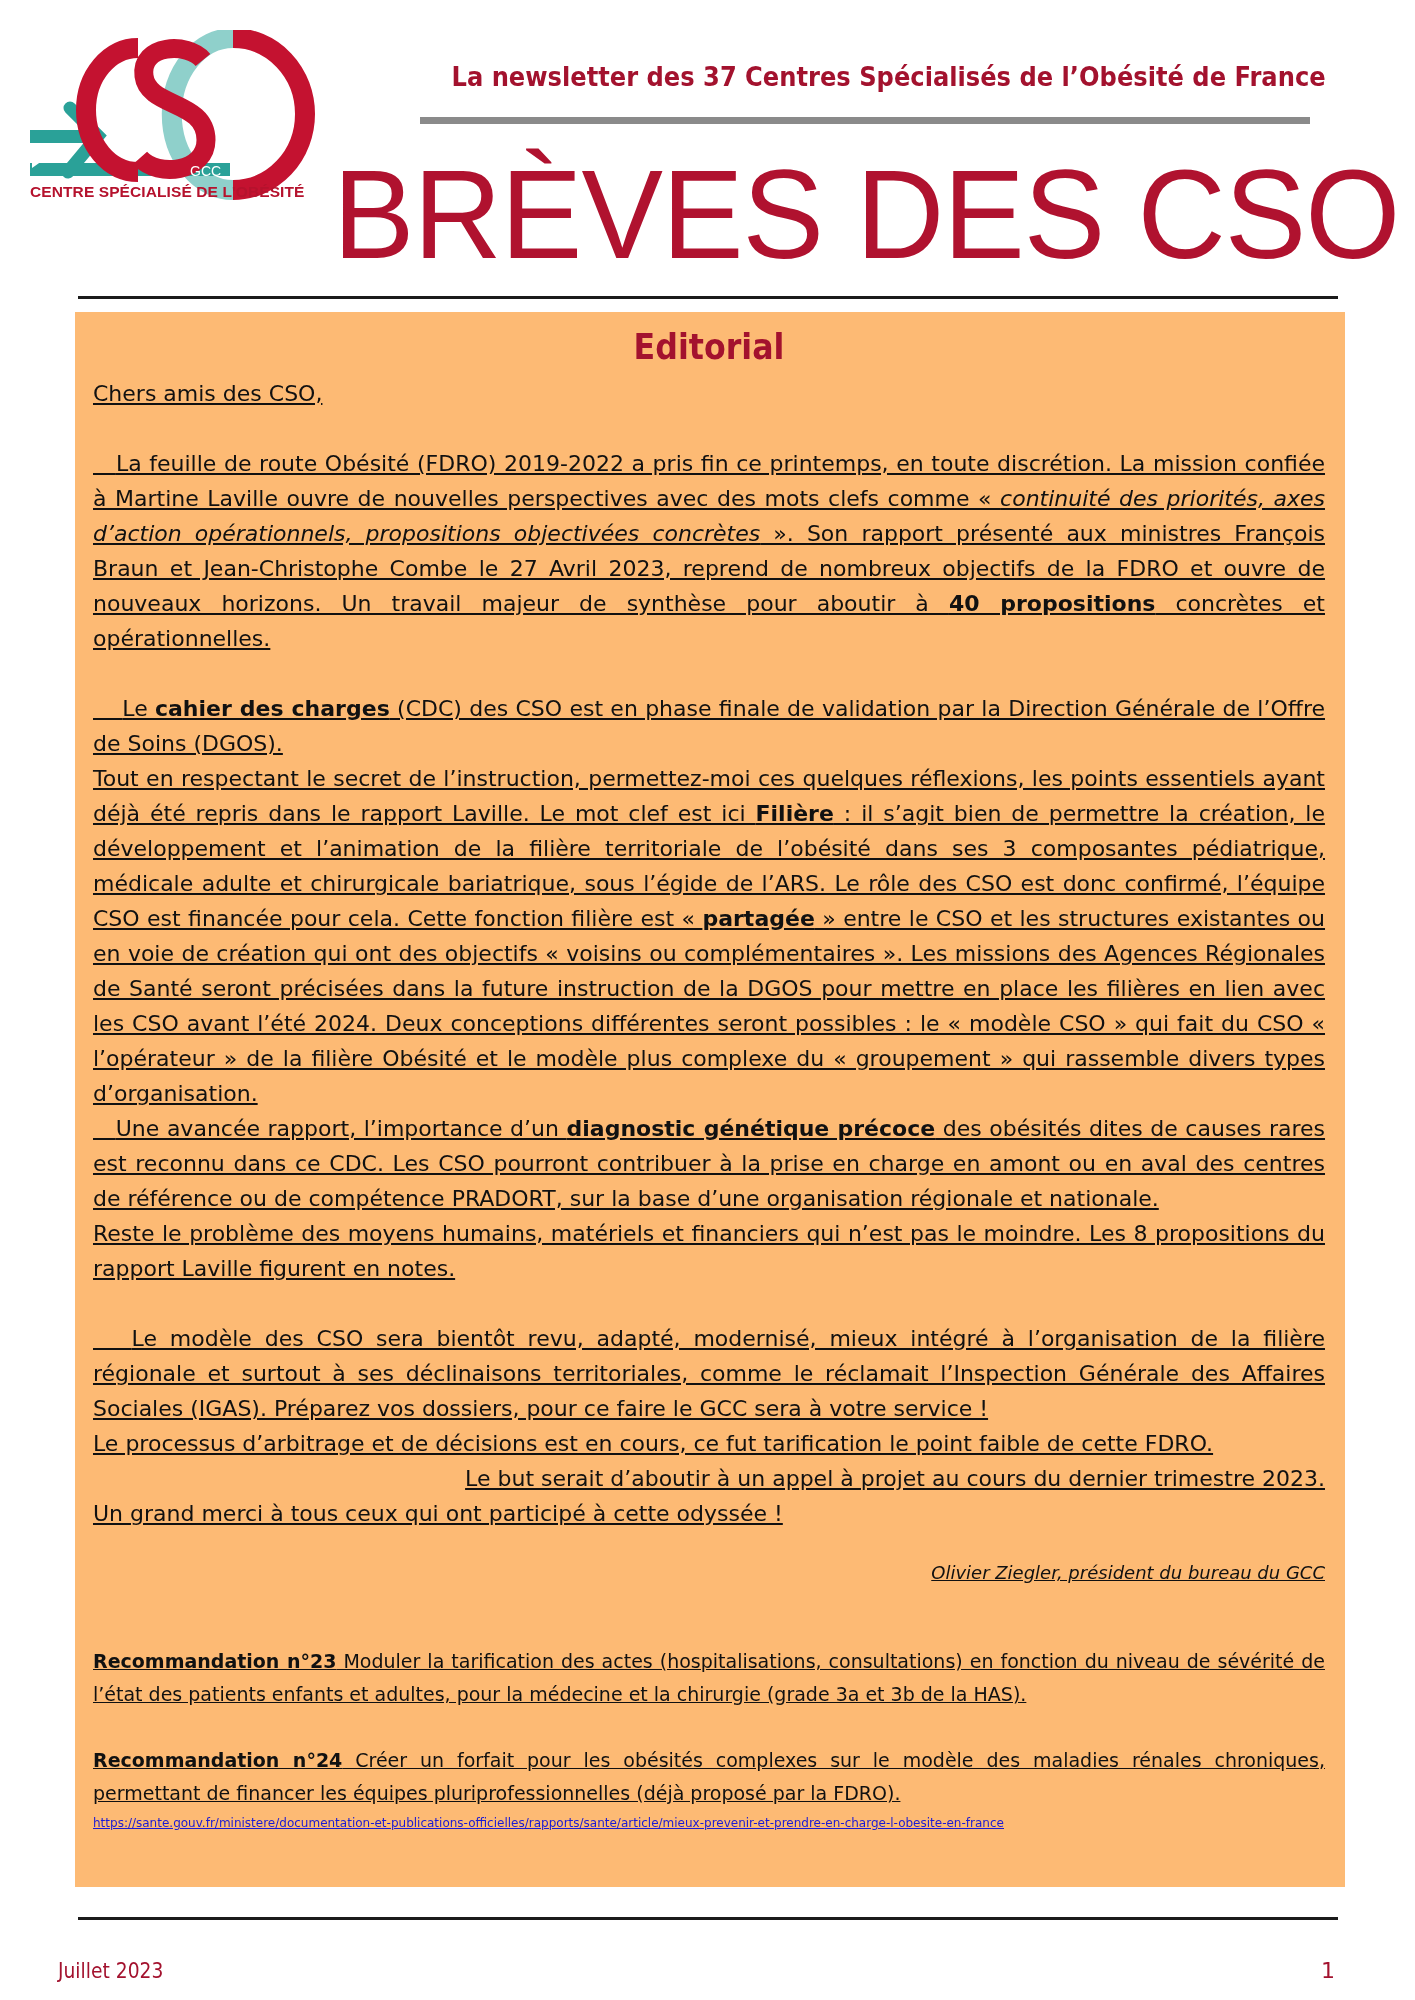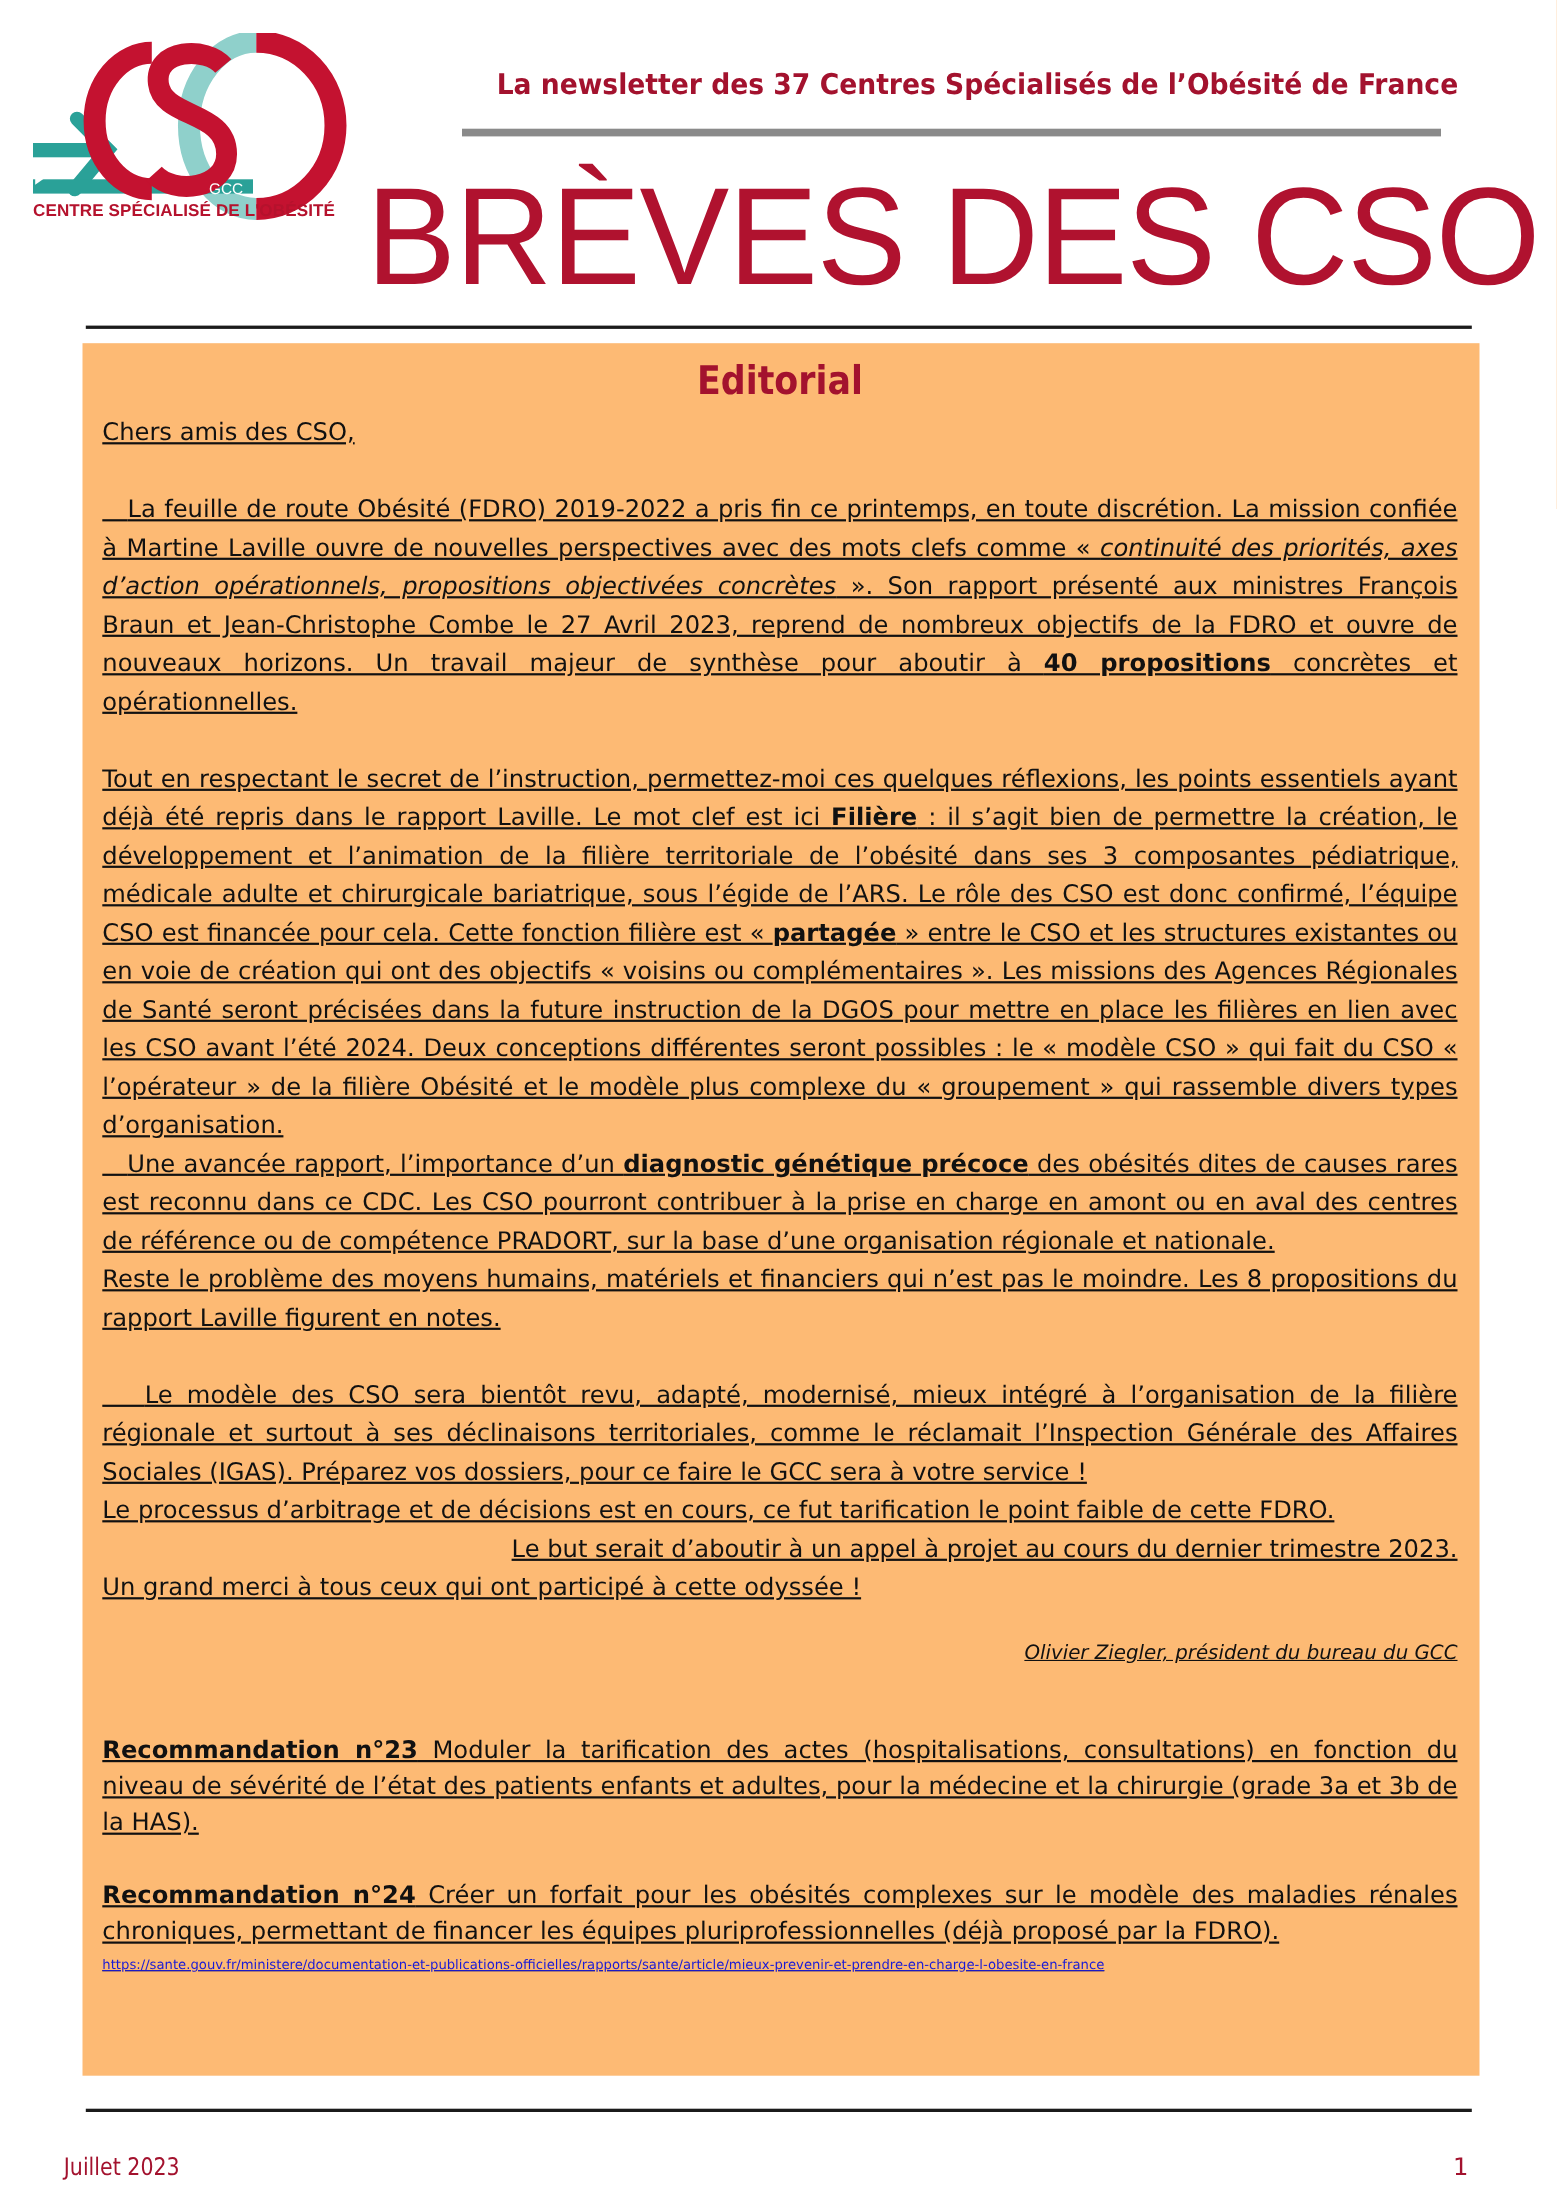--- a/index.html
+++ b/index.html
@@ -13,21 +13,21 @@
   .rule.top { top:296px; }
   .rule.bottom { top:1917px; }
   .panel { position:absolute; left:75px; top:312px; width:1270px; height:1575px; background:#fdba74; }
   .panel-inner { position:absolute; left:18px; top:0; width:1232px; }
   .ed-title { text-align:center; font-family:"DejaVu Sans", sans-serif; font-weight:bold; font-size:36px; color:#a3122e; margin-top:9px; height:52px; line-height:52px; transform:scaleX(0.88); transform-origin:center; }
   .body-text { font-family:"DejaVu Sans", sans-serif; font-size:22px; color:#111; line-height:35px; text-align:justify;text-decoration:underline; }
   .body-text p { margin:0; }
   .body-text .blank { height:35px; }
   .greeting { margin-top:3px !important; }
   .signature { text-align:right; font-style:italic; font-size:18px; line-height:40px; margin-top:22px !important; }
-  .reco { font-size:22px; line-height:33px; }
+  .reco { font-size:19px; line-height:33px; }
   .reco-link { font-size:12px; line-height:27px; color:#1a1ad6; text-decoration:underline; display:block; word-break:break-all; text-align:left; }
   .footer-date { position:absolute; left:58px; top:1958px; font-family:"DejaVu Sans", sans-serif; font-size:22px; color:#a3122e; transform:scaleX(0.85); transform-origin:left; }
   .footer-page { position:absolute; right:80px; top:1958px; font-family:"DejaVu Sans", sans-serif; font-size:22px; color:#a3122e; }
   b { font-weight:bold; }
   i { font-style:italic; }
 </style>
 </head>
 <body>
 
 <div class="logo">
@@ -58,20 +58,21 @@
 <div class="rule top"></div>
 
 <div class="panel">
   <div class="panel-inner">
     <div class="ed-title">Editorial</div>
     <div class="body-text">
       <p class="greeting">Chers amis des CSO,</p>
       <div class="blank"></div>
       <p>&nbsp;&nbsp;&nbsp;<span>La feuille de route Obésité (FDRO) 2019-2022 a pris fin ce printemps, en toute discrétion. La mission confiée à Martine Laville ouvre de nouvelles perspectives avec des mots clefs comme « </span><i>continuité des priorités, axes d’action opérationnels, propositions objectivées concrètes</i><span> ». Son rapport présenté aux ministres François Braun et Jean-Christophe Combe le 27 Avril 2023, reprend de nombreux objectifs de la FDRO et ouvre de nouveaux horizons. Un travail majeur de synthèse pour aboutir à </span><b>40 propositions</b><span> concrètes et opérationnelles.</span></p>
       <div class="blank"></div>
+      <p>&nbsp;&nbsp;&nbsp;&nbsp;<span>Le </span><b>cahier des charges</b><span> (CDC) des CSO est en phase finale de validation par la Direction Générale de l’Offre de Soins (DGOS).</span></p>
       <p><span>Tout en respectant le secret de l’instruction, permettez-moi ces quelques réflexions, les points essentiels ayant déjà été repris dans le rapport Laville. Le mot clef est ici </span><b>Filière</b><span> : il s’agit bien de permettre la création, le développement et l’animation de la filière territoriale de l’obésité dans ses 3 composantes pédiatrique, médicale adulte et chirurgicale bariatrique, sous l’égide de l’ARS. Le rôle des CSO est donc confirmé, l’équipe CSO est financée pour cela. Cette fonction filière est « </span><b>partagée</b><span> » entre le CSO et les structures existantes ou en voie de création qui ont des objectifs « voisins ou complémentaires ». Les missions des Agences Régionales de Santé seront précisées dans la future instruction de la DGOS pour mettre en place les filières en lien avec les CSO avant l’été 2024. Deux conceptions différentes seront possibles : le « modèle CSO » qui fait du CSO « l’opérateur » de la filière Obésité et le modèle plus complexe du « groupement » qui rassemble divers types d’organisation.</span></p>
       <p>&nbsp;&nbsp;&nbsp;<span>Une avancée rapport, l’importance d’un </span><b>diagnostic génétique précoce</b><span> des obésités dites de causes rares est reconnu dans ce CDC. Les CSO pourront contribuer à la prise en charge en amont ou en aval des centres de référence ou de compétence PRADORT, sur la base d’une organisation régionale et nationale.</span></p>
       <p>Reste le problème des moyens humains, matériels et financiers qui n’est pas le moindre. Les 8 propositions du rapport Laville figurent en notes.</p>
       <div class="blank"></div>
       <p>&nbsp;&nbsp;&nbsp;<span>Le modèle des CSO sera bientôt revu, adapté, modernisé, mieux intégré à l’organisation de la filière régionale et surtout à ses déclinaisons territoriales, comme le réclamait l’Inspection Générale des Affaires Sociales (IGAS). Préparez vos dossiers, pour ce faire le GCC sera à votre service !</span></p>
       <p style="text-align:left;">Le processus d’arbitrage et de décisions est en cours, ce fut tarification le point faible de cette FDRO.</p>
       <p style="text-align:right;">Le but serait d’aboutir à un appel à projet au cours du dernier trimestre 2023.</p>
       <p style="text-align:left;">Un grand merci à tous ceux qui ont participé à cette odyssée !</p>
       <p class="signature">Olivier Ziegler, président du bureau du GCC</p>
       <div class="blank" style="height:52px;"></div>

